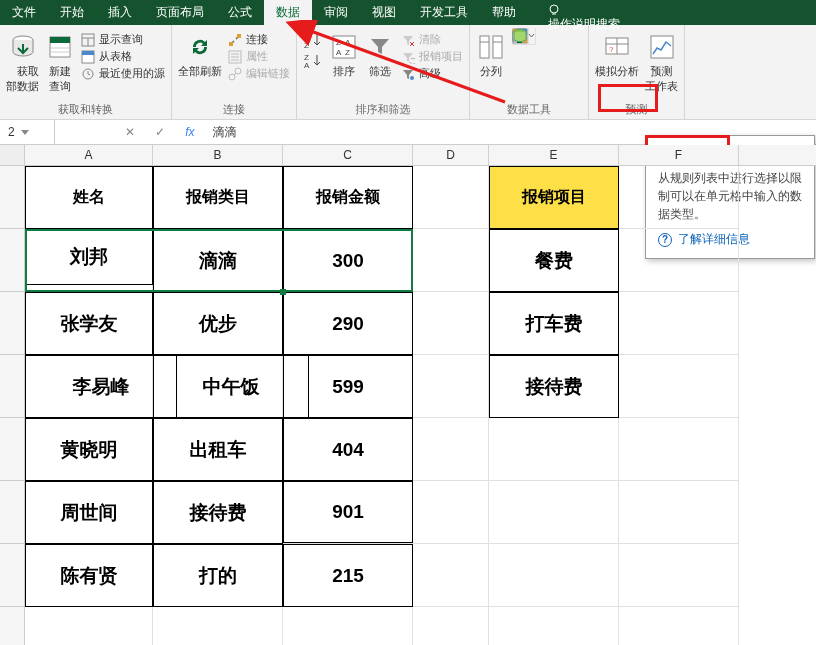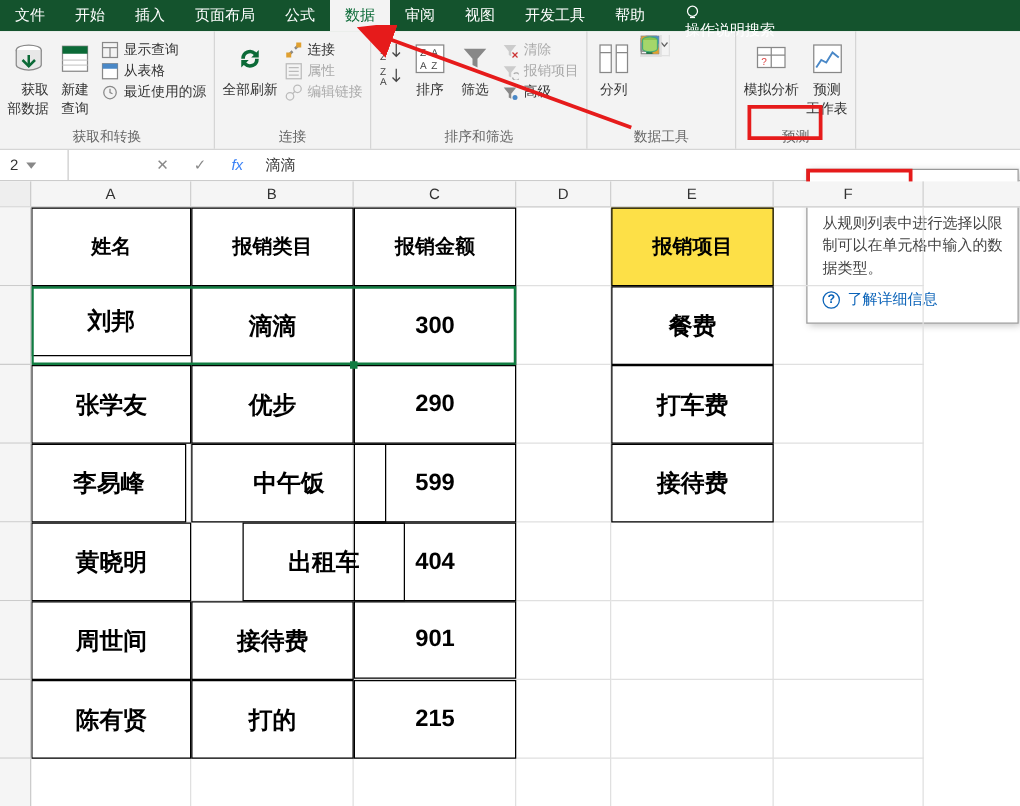--- a/index.html
+++ b/index.html
@@ -463,26 +463,26 @@
         <div class="thickhdr" style="position: absolute; left: 258px; top: 0px; width: 130px; height: 63px;">报销金额</div>
         <div class="thickhdr greenhdr" style="position: absolute; left: 464px; top: 0px; width: 130px; height: 63px;">报销项目</div>
         <div class="thickcell" style="position: absolute; left: 0px; top: 63px; width: 128px; height: 56px;">刘邦</div>
         <div class="thickcell" style="position: absolute; left: 128px; top: 63px; width: 130px; height: 63px;">滴滴</div>
         <div class="thickcell" style="position: absolute; left: 258px; top: 63px; width: 130px; height: 63px;">300</div>
         <div class="thickcell" style="position: absolute; left: 464px; top: 63px; width: 130px; height: 63px;">餐费</div>
         <div class="thickcell" style="position: absolute; left: 0px; top: 126px; width: 128px; height: 63px;">张学友</div>
         <div class="thickcell" style="position: absolute; left: 128px; top: 126px; width: 130px; height: 63px; font-family: Liberation Serif, serif;">优步</div>
         <div class="thickcell" style="position: absolute; left: 258px; top: 126px; width: 130px; height: 63px;">290</div>
         <div class="thickcell" style="position: absolute; left: 464px; top: 126px; width: 130px; height: 63px;">打车费</div>
-        <div class="thickcell" style="position: absolute; left: 0px; top: 189px; width: 124px; height: 63px;">李易峰</div>
+        <div class="thickcell" style="position: absolute; left: 0px; top: 189px; width: 152px; height: 63px;">李易峰</div>
         <div class="thickcell" style="position: absolute; left: 128px; top: 189px; width: 156px; height: 63px;">中午饭</div>
         <div class="thickcell" style="position: absolute; left: 258px; top: 189px; width: 130px; height: 63px;">599</div>
         <div class="thickcell" style="position: absolute; left: 464px; top: 189px; width: 130px; height: 63px;">接待费</div>
         <div class="thickcell" style="position: absolute; left: 0px; top: 252px; width: 128px; height: 63px;">黄晓明</div>
-        <div class="thickcell" style="position: absolute; left: 128px; top: 252px; width: 130px; height: 63px; margin-left: 41px;">出租车</div>
+        <div class="thickcell" style="position: absolute; left: 128px; top: 252px; width: 130px; height: 63px;">出租车</div>
         <div class="thickcell" style="position: absolute; left: 258px; top: 252px; width: 130px; height: 63px;">404</div>
         <div class="thickcell" style="position: absolute; left: 0px; top: 315px; width: 128px; height: 63px;">周世间</div>
         <div class="thickcell" style="position: absolute; left: 128px; top: 315px; width: 130px; height: 63px;">接待费</div>
         <div class="thickcell" style="position: absolute; left: 258px; top: 315px; width: 130px; height: 62px;">901</div>
         <div class="thickcell" style="position: absolute; left: 0px; top: 378px; width: 128px; height: 63px;">陈有贤</div>
         <div class="thickcell" style="position: absolute; left: 128px; top: 378px; width: 130px; height: 63px;">打的</div>
         <div class="thickcell" style="position: absolute; left: 258px; top: 378px; width: 130px; height: 63px;">215</div>
       </div>
 
     <div class="selrect" style="left:25px;top:63px;width:388px;height:63px;"></div>

